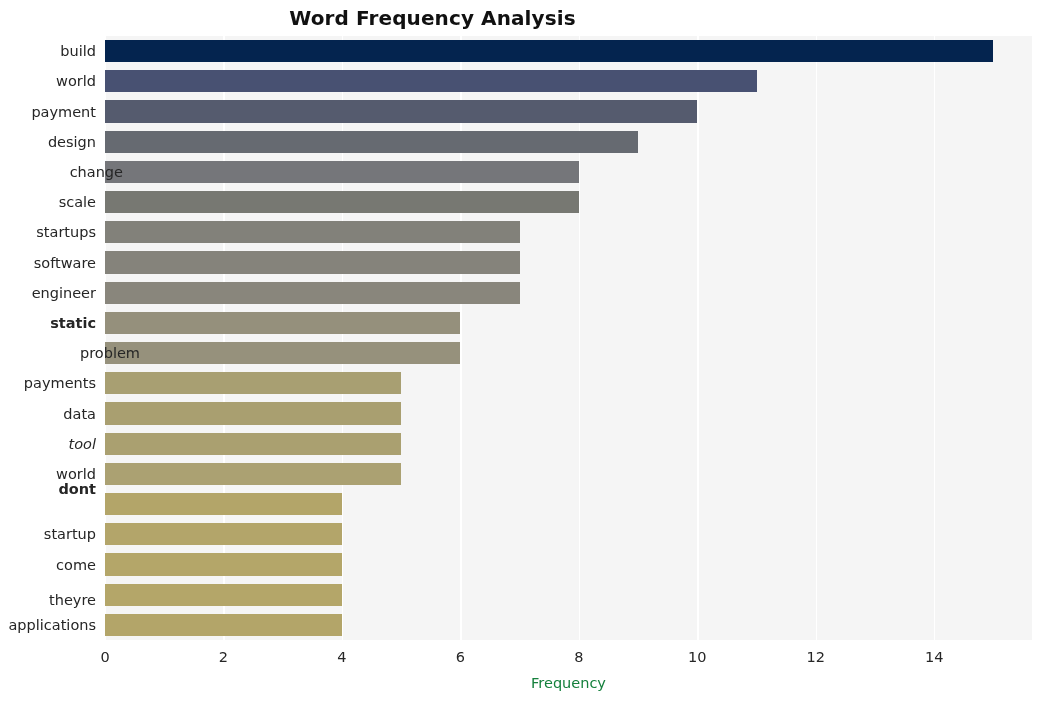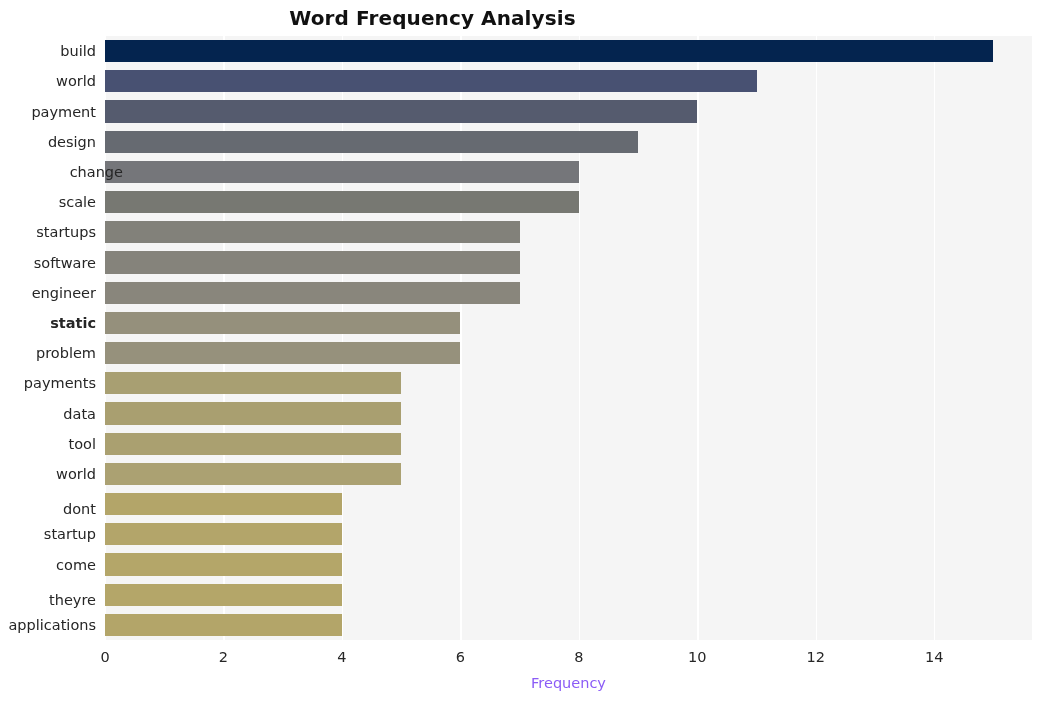--- a/index.html
+++ b/index.html
@@ -85,21 +85,21 @@
     color: #262626;
     line-height: 1;
   }
   #xaxis-title {
     position: absolute;
     left: 105px;
     top: 675px;
     width: 927px;
     text-align: center;
     font-size: 14.5px;
-    color: #8b5cf6;
+    color: #15803d;
   }
 </style>
 </head>
 <body>
 
 <div id="figure">
 
   <div id="chart-title">Word Frequency Analysis</div>
 
   <div id="plot-area">
@@ -181,26 +181,26 @@
       <div class="ytick-label" style="top: 44.1px;">build</div>
       <div class="ytick-label" style="top: 74.3px;">world</div>
       <div class="ytick-label" style="top: 104.5px;">payment</div>
       <div class="ytick-label" style="top: 134.7px;">design</div>
       <div class="ytick-label" style="top: 164.9px; margin-left: 27px;">change</div>
       <div class="ytick-label" style="top: 195.1px;">scale</div>
       <div class="ytick-label" style="top: 225.3px;">startups</div>
       <div class="ytick-label" style="top: 255.5px;">software</div>
       <div class="ytick-label" style="top: 285.7px;">engineer</div>
       <div class="ytick-label" style="top: 315.9px; font-weight: bold;">static</div>
-      <div class="ytick-label" style="top: 346.1px;">problem</div>
+      <div class="ytick-label" style="top: 346.1px; padding-left: 44px;">problem</div>
       <div class="ytick-label" style="top: 376.3px;">payments</div>
       <div class="ytick-label" style="top: 406.5px;">data</div>
-      <div class="ytick-label" style="top: 436.7px;">tool</div>
+      <div class="ytick-label" style="top: 436.7px; font-style: italic;">tool</div>
       <div class="ytick-label" style="top: 466.9px;">world</div>
-      <div class="ytick-label" style="top: 502px;">dont</div>
+      <div class="ytick-label" style="top: 482px; font-weight: bold;">dont</div>
       <div class="ytick-label" style="top: 527.3px;">startup</div>
       <div class="ytick-label" style="top: 557.5px;">come</div>
       <div class="ytick-label" style="top: 593px;">theyre</div>
       <div class="ytick-label" style="top: 617.9px;">applications</div>
     </div>
   <div id="xtick-labels">
       <div class="xtick-label" style="left: 75px;">0</div>
       <div class="xtick-label" style="left: 193.466px;">2</div>
       <div class="xtick-label" style="left: 311.933px;">4</div>
       <div class="xtick-label" style="left: 430.399px;">6</div>

